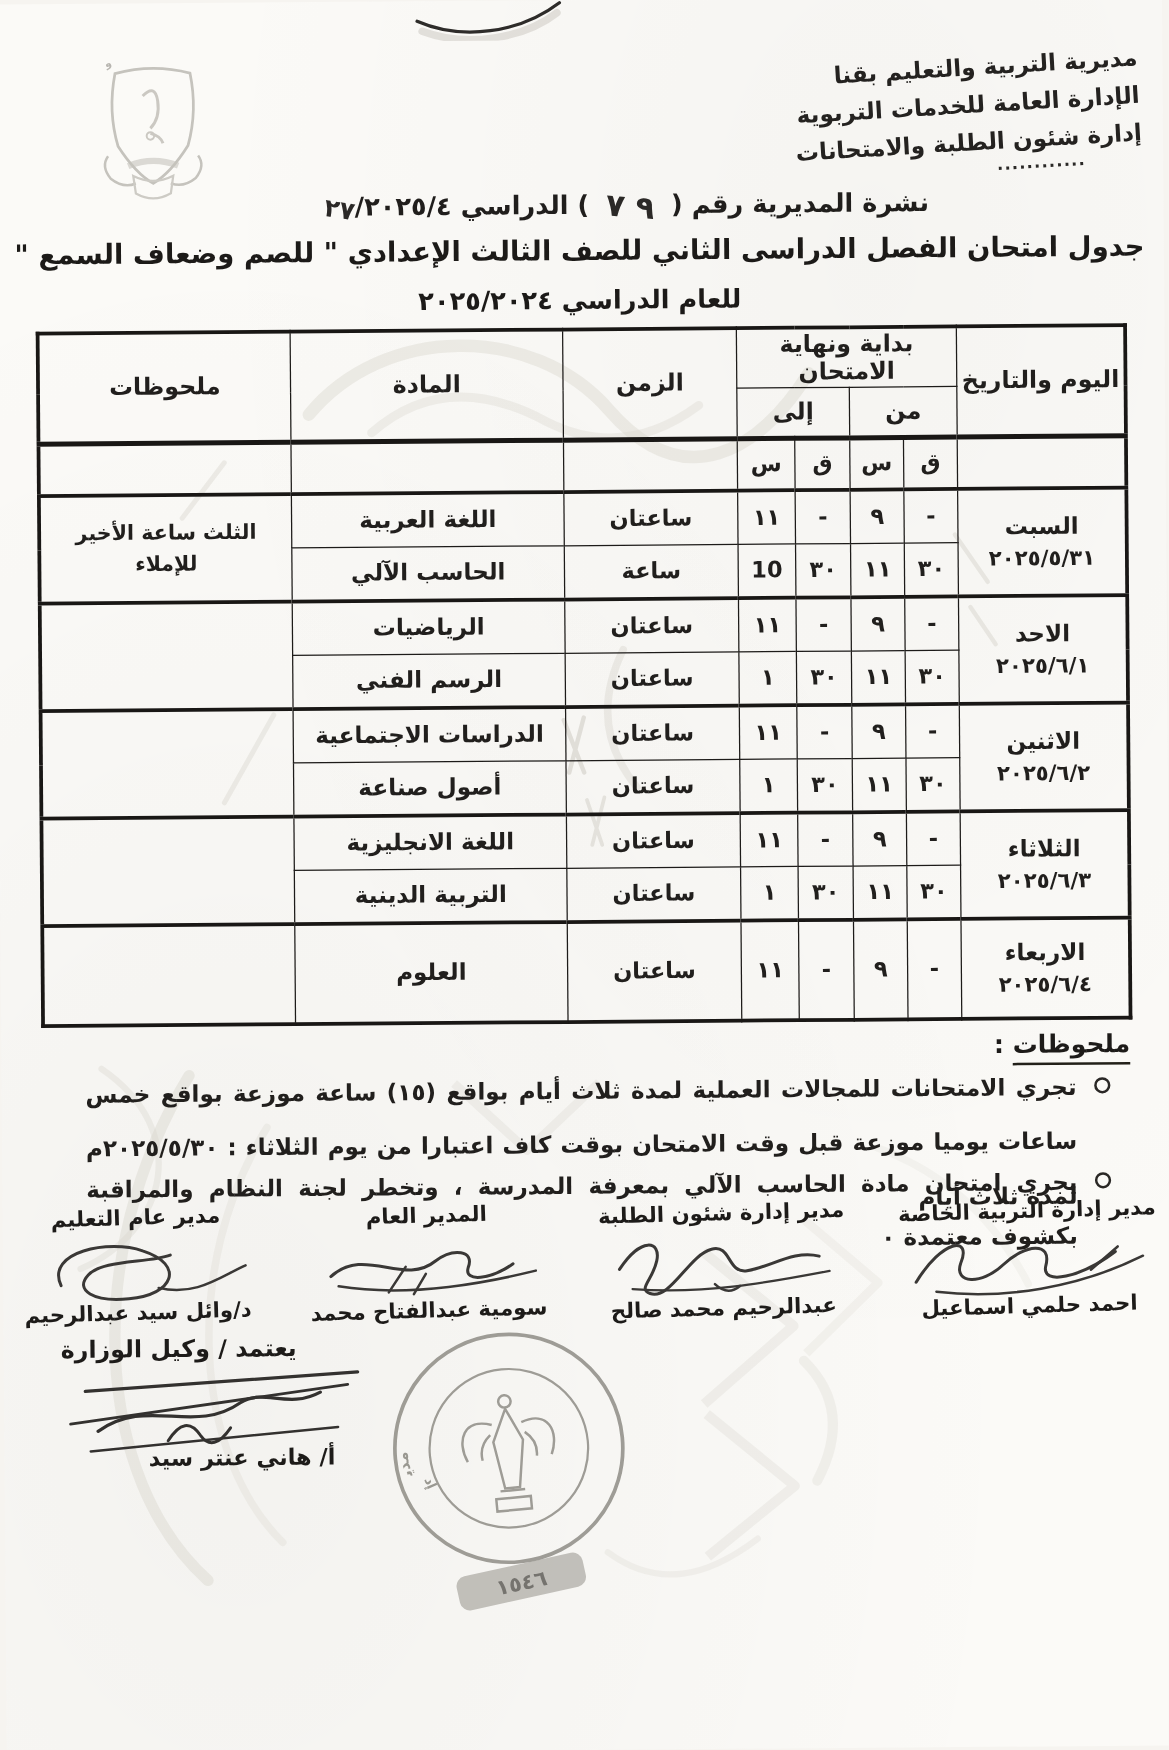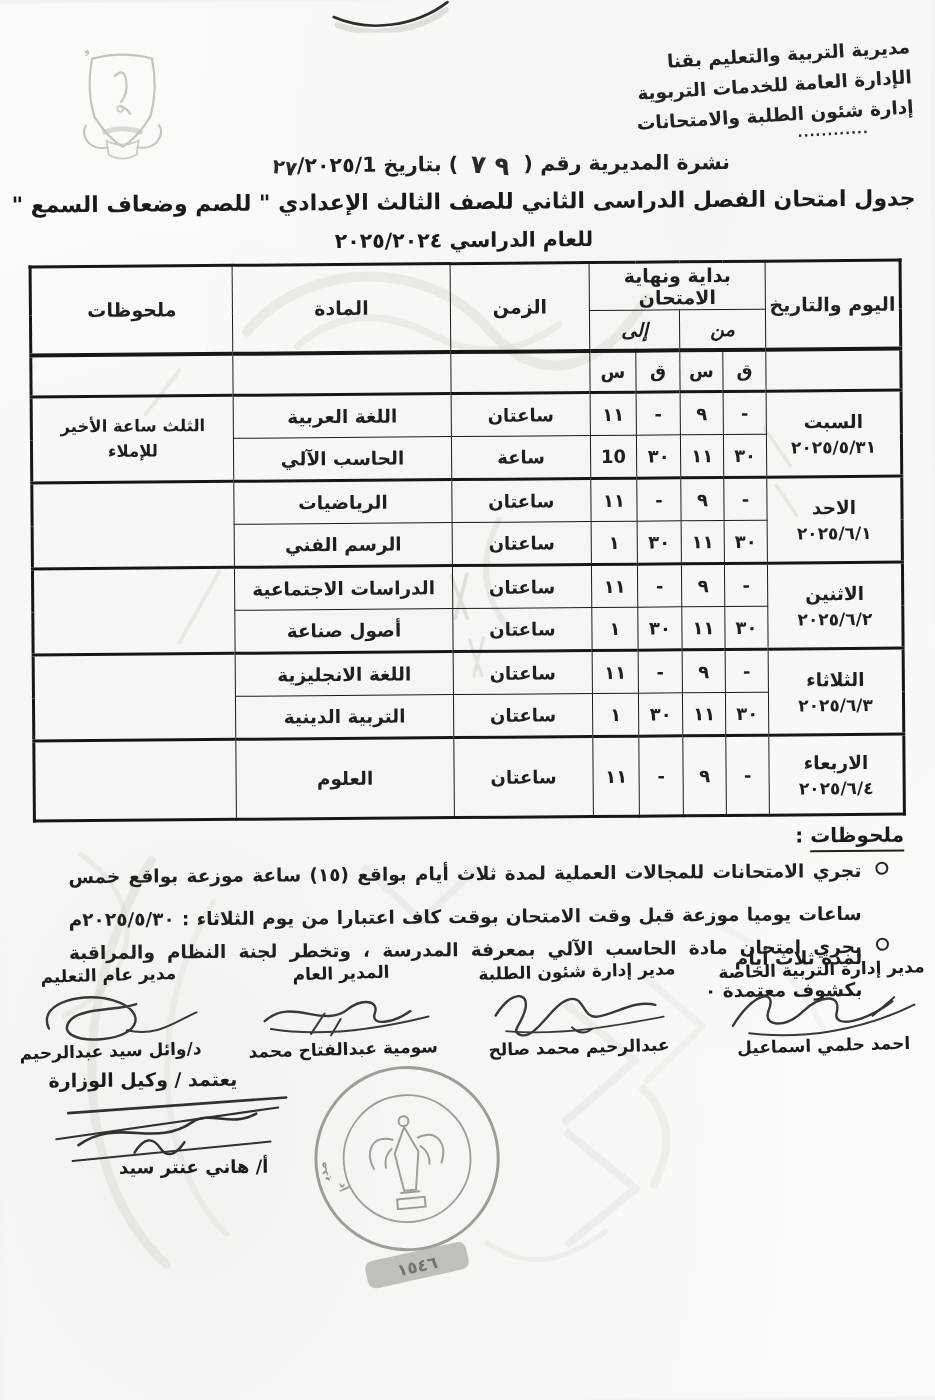--- a/index.html
+++ b/index.html
@@ -47,21 +47,21 @@
     border:3px solid #191715;background:transparent;
   }
   .exam th,.exam td{
     border:1.8px solid #1d1b19;padding:0 2px;text-align:center;vertical-align:middle;
     font-weight:bold;color:#211f1d;overflow:hidden;
   }
   .exam thead tr:first-child{height:48px;}
   .exam thead tr:last-child{height:40px;}
   .exam thead th{font-size:19px;}
   .th-big{border-bottom:4px solid #191715 !important;}
-  .th-fromto{border-bottom:4px solid #191715 !important;font-size:19px;font-style:italic;}
+  .th-fromto{border-bottom:4px solid #191715 !important;font-size:19px;}
   tr.subhead{height:42px;}
   tr.subhead td{border-top:4px solid #191715;font-size:18px;}
   td.filler{border-bottom:1px solid #444240;}
   tbody tr.gstart td{border-top:3.4px solid #191715;}
   tbody tr.ginner td{border-top:1.3px solid #343230;}
   td.c-day .day{font-size:18.5px;}
   td.c-day .date{font-size:17px;margin-top:5px;}
   td.c-q,td.c-s{font-size:18px;}
   td.c-dur{font-size:18px;}
   td.c-subj{font-size:18.5px;}
@@ -136,22 +136,22 @@
   <div class="abs hdr-right">
     <div>مديرية التربية والتعليم بقنا</div>
     <div>الإدارة العامة للخدمات التربوية</div>
     <div>إدارة شئون الطلبة والامتحانات</div>
     <div class="dots">............</div>
   </div>
 
   <div class="abs title1">
     <span>نشرة المديرية رقم (</span>
     <span class="hand hand-num" dir="ltr">٩ ٧</span>
-    <span>) بتاريخ</span>
-    <span>٢٠٢٥/1/</span><span class="hand hand-day">٢٧</span>
+    <span>) الدراسي</span>
+    <span>٢٠٢٥/٤/</span><span class="hand hand-day">٢٧</span>
   </div>
   <div class="abs title2">جدول امتحان الفصل الدراسى الثاني للصف الثالث الإعدادي " للصم وضعاف السمع "</div>
   <div class="abs title3">للعام الدراسي ٢٠٢٥/٢٠٢٤</div>
 
   <table class="exam" dir="rtl">
     <colgroup>
       <col style="width:135px">
         <col style="width:43px">
         <col style="width:43px">
         <col style="width:44px">

